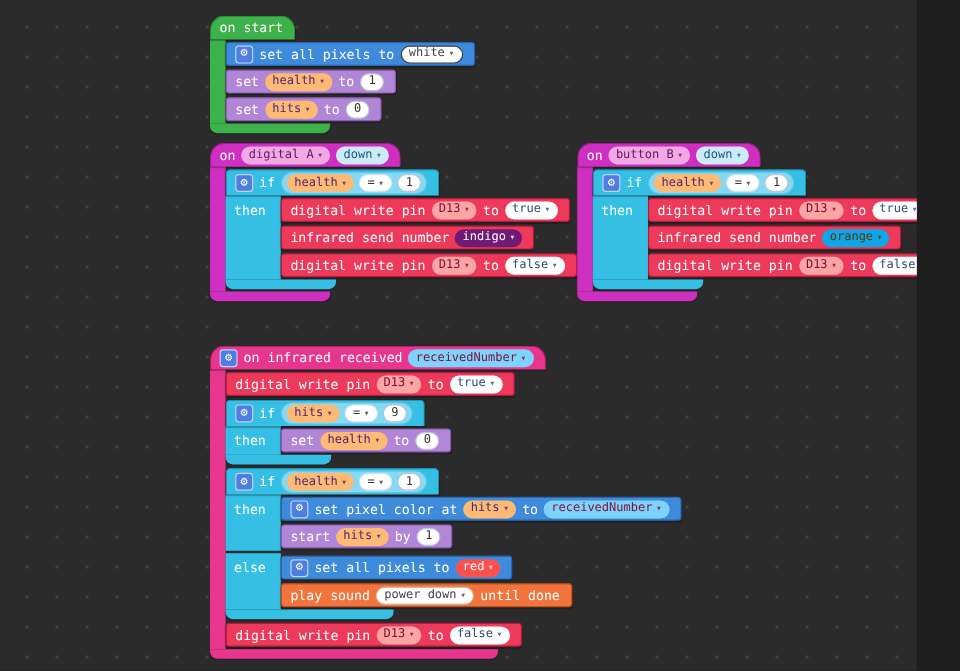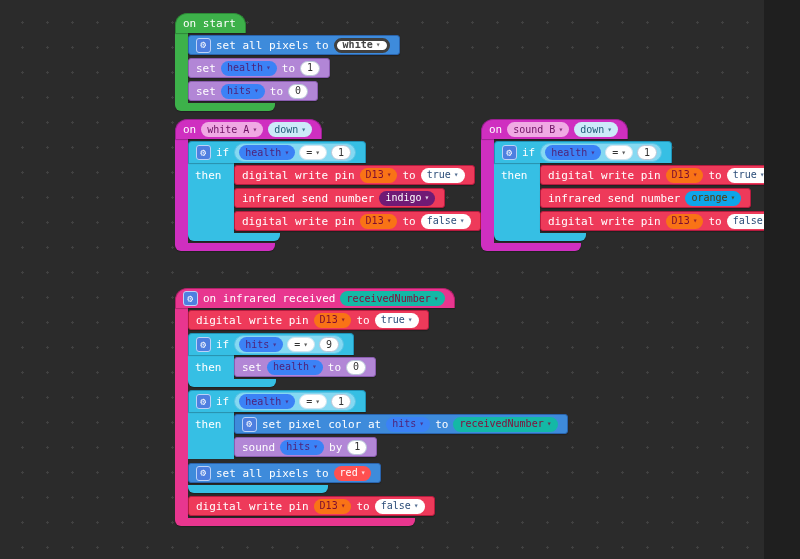--- a/index.html
+++ b/index.html
@@ -50,29 +50,29 @@
   .cbody { display: flex; flex-direction: column; align-items: flex-start; gap: 3px; padding: 2px 0; }
   .cfoot { height: 8px; background: var(--c); border-radius: 0 0 6px 6px; box-shadow: 0 1px 1px rgba(0,0,0,.25); }
 
   
   .pill {
     display: inline-flex; align-items: center; justify-content: center;
     height: 15px; padding: 0 6px; border-radius: 8px; font-size: 10px; line-height: 1;
   }
   .dd::after { content: "▾"; margin-left: 3px; font-size: 8px; opacity: .8; }
   .pill-num    { background:#ffffff; color:#333; border:1px solid #b9c6d8; min-width:16px; }
-  .pill-var    { background:#3b82f6; color:#4f2379; }
-  .pill-pin    { background:#f97316; color:#7d0e31; }
+  .pill-var    { background:#fdba74; color:#4f2379; }
+  .pill-pin    { background:#fca5a5; color:#7d0e31; }
   .pill-bool   { background:#ffffff; color:#2b4d79; }
   .pill-op     { background:#ffffff; color:#333; border:1px solid #cfe3ef; }
-  .pill-white  { background:#ffffff; color:#444; border:3px solid #404040;font-weight:bold; }
+  .pill-white  { background:#ffffff; color:#444; border:1px solid #404040; }
   .pill-indigo { background:#701a75; color:#fff; }
   .pill-orangev{ background:#0ea5e9; color:#5e3600; }
   .pill-redv   { background:#ff5050; color:#fff; }
-  .pill-recv   { background:#14b8a6; color:#83123c; }
+  .pill-recv   { background:#7dd3fc; color:#83123c; }
   .pill-sound  { background:#ffffff; color:#444; border:1px solid #e0b59e; }
   .pill-btn    { background:#f0a9e4; color:#6d1162; }
   .pill-evt    { background:#cdeaf9; color:#1d5a78; }
 
   .cmp {
     display: inline-flex; align-items: center; gap: 4px;
     background: #85d9f2; border: 1px solid #5cc3e4;
     border-radius: 10px; padding: 1px 4px;
   }
 
@@ -112,21 +112,21 @@
           <span class="pill pill-num">0</span>
         </div>
       </div>
     </div>
     <div class="cfoot" style="width:100px;"></div>
   </div>
 
   <div class="abs cblock cb-magenta" style="left:175px; top:119px;">
     <div class="row chead hat b-magenta">
       <span class="t">on</span>
-      <span class="pill dd pill-btn">white A</span>
+      <span class="pill dd pill-btn">digital A</span>
       <span class="pill dd pill-evt">down</span>
     </div>
     <div class="csec">
       <div class="cspine"></div>
       <div class="cbody">
         <div class="cblock cb-cyan">
           <div class="row chead b-cyan">
             <span class="gear">⚙</span>
             <span class="t">if</span>
             <span class="cmp">
@@ -159,21 +159,21 @@
           <div class="cfoot" style="width:92px;"></div>
         </div>
       </div>
     </div>
     <div class="cfoot" style="width:100px;"></div>
   </div>
 
   <div class="abs cblock cb-magenta" style="left:481px; top:119px;">
     <div class="row chead hat b-magenta">
       <span class="t">on</span>
-      <span class="pill dd pill-btn">sound B</span>
+      <span class="pill dd pill-btn">button B</span>
       <span class="pill dd pill-evt">down</span>
     </div>
     <div class="csec">
       <div class="cspine"></div>
       <div class="cbody">
         <div class="cblock cb-cyan">
           <div class="row chead b-cyan">
             <span class="gear">⚙</span>
             <span class="t">if</span>
             <span class="cmp">
@@ -265,33 +265,39 @@
             <div class="cspine lab">then</div>
             <div class="cbody">
               <div class="row b-blue">
                 <span class="gear">⚙</span>
                 <span class="t">set pixel color at</span>
                 <span class="pill dd pill-var">hits</span>
                 <span class="t">to</span>
                 <span class="pill dd pill-recv">receivedNumber</span>
               </div>
               <div class="row b-purple">
-                <span class="t">sound</span>
+                <span class="t">start</span>
                 <span class="pill dd pill-var">hits</span>
                 <span class="t">by</span>
                 <span class="pill pill-num">1</span>
               </div>
             </div>
           </div>
           <div class="csec">
+            <div class="cspine lab">else</div>
             <div class="cbody">
               <div class="row b-blue">
                 <span class="gear">⚙</span>
                 <span class="t">set all pixels to</span>
                 <span class="pill dd pill-redv">red</span>
+              </div>
+              <div class="row b-orange">
+                <span class="t">play sound</span>
+                <span class="pill dd pill-sound">power down</span>
+                <span class="t">until done</span>
               </div>
             </div>
           </div>
           <div class="cfoot" style="width:140px;"></div>
         </div>
 
         <div class="row b-red">
           <span class="t">digital write pin</span>
           <span class="pill dd pill-pin">D13</span>
           <span class="t">to</span>

